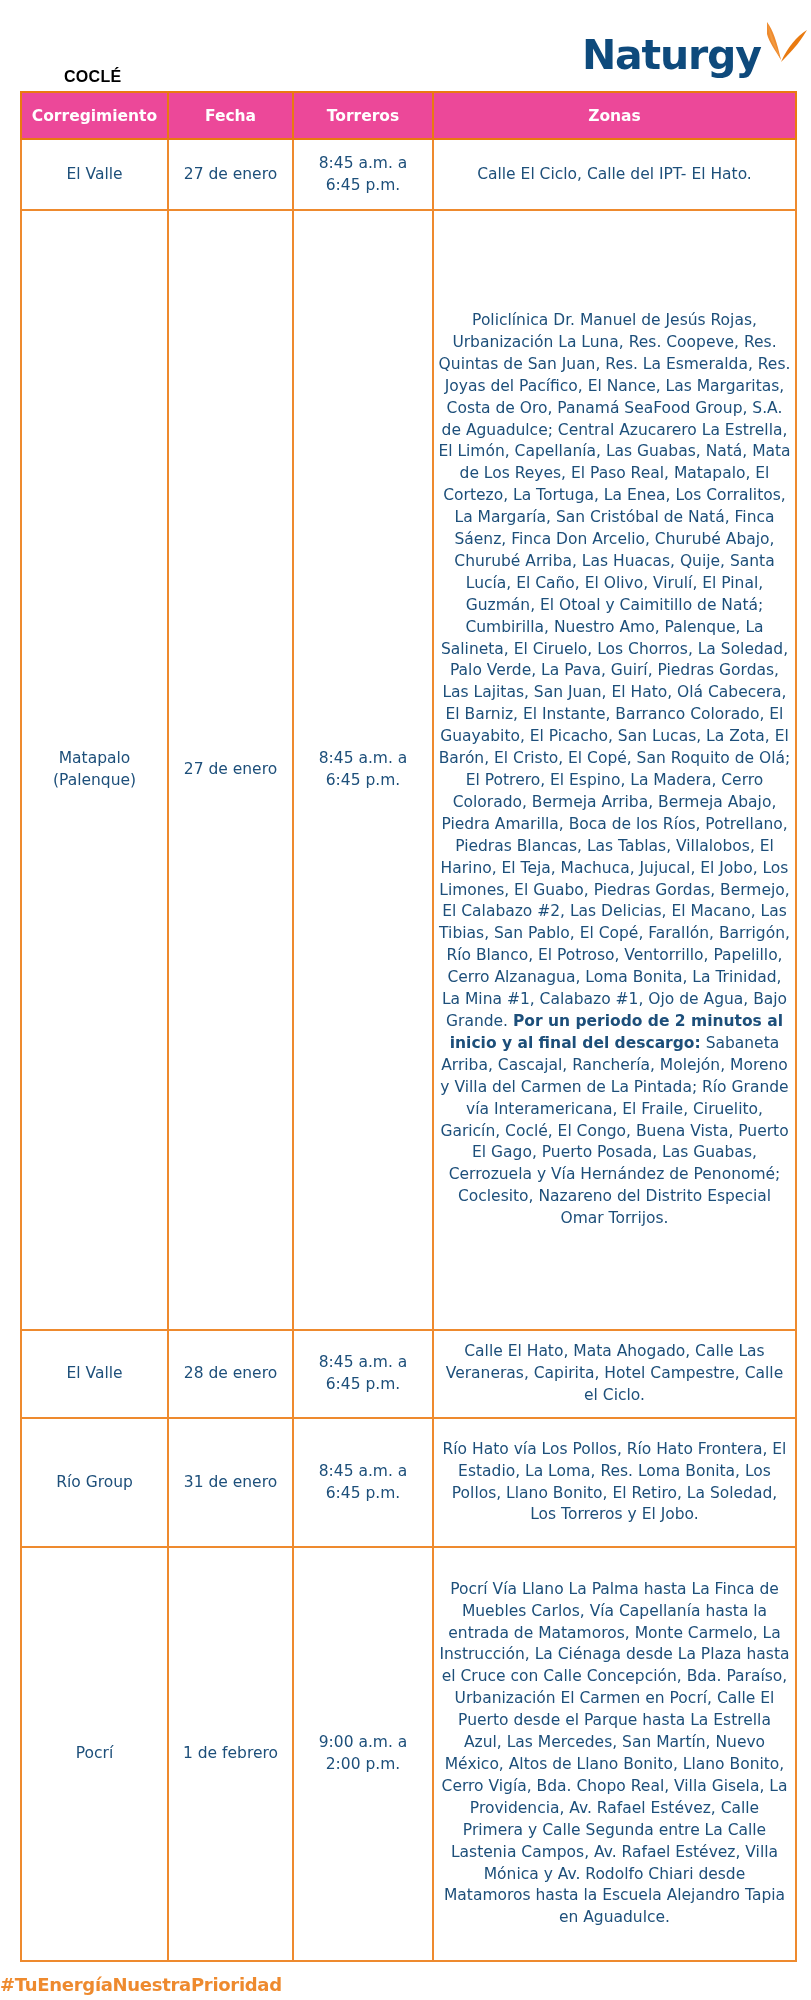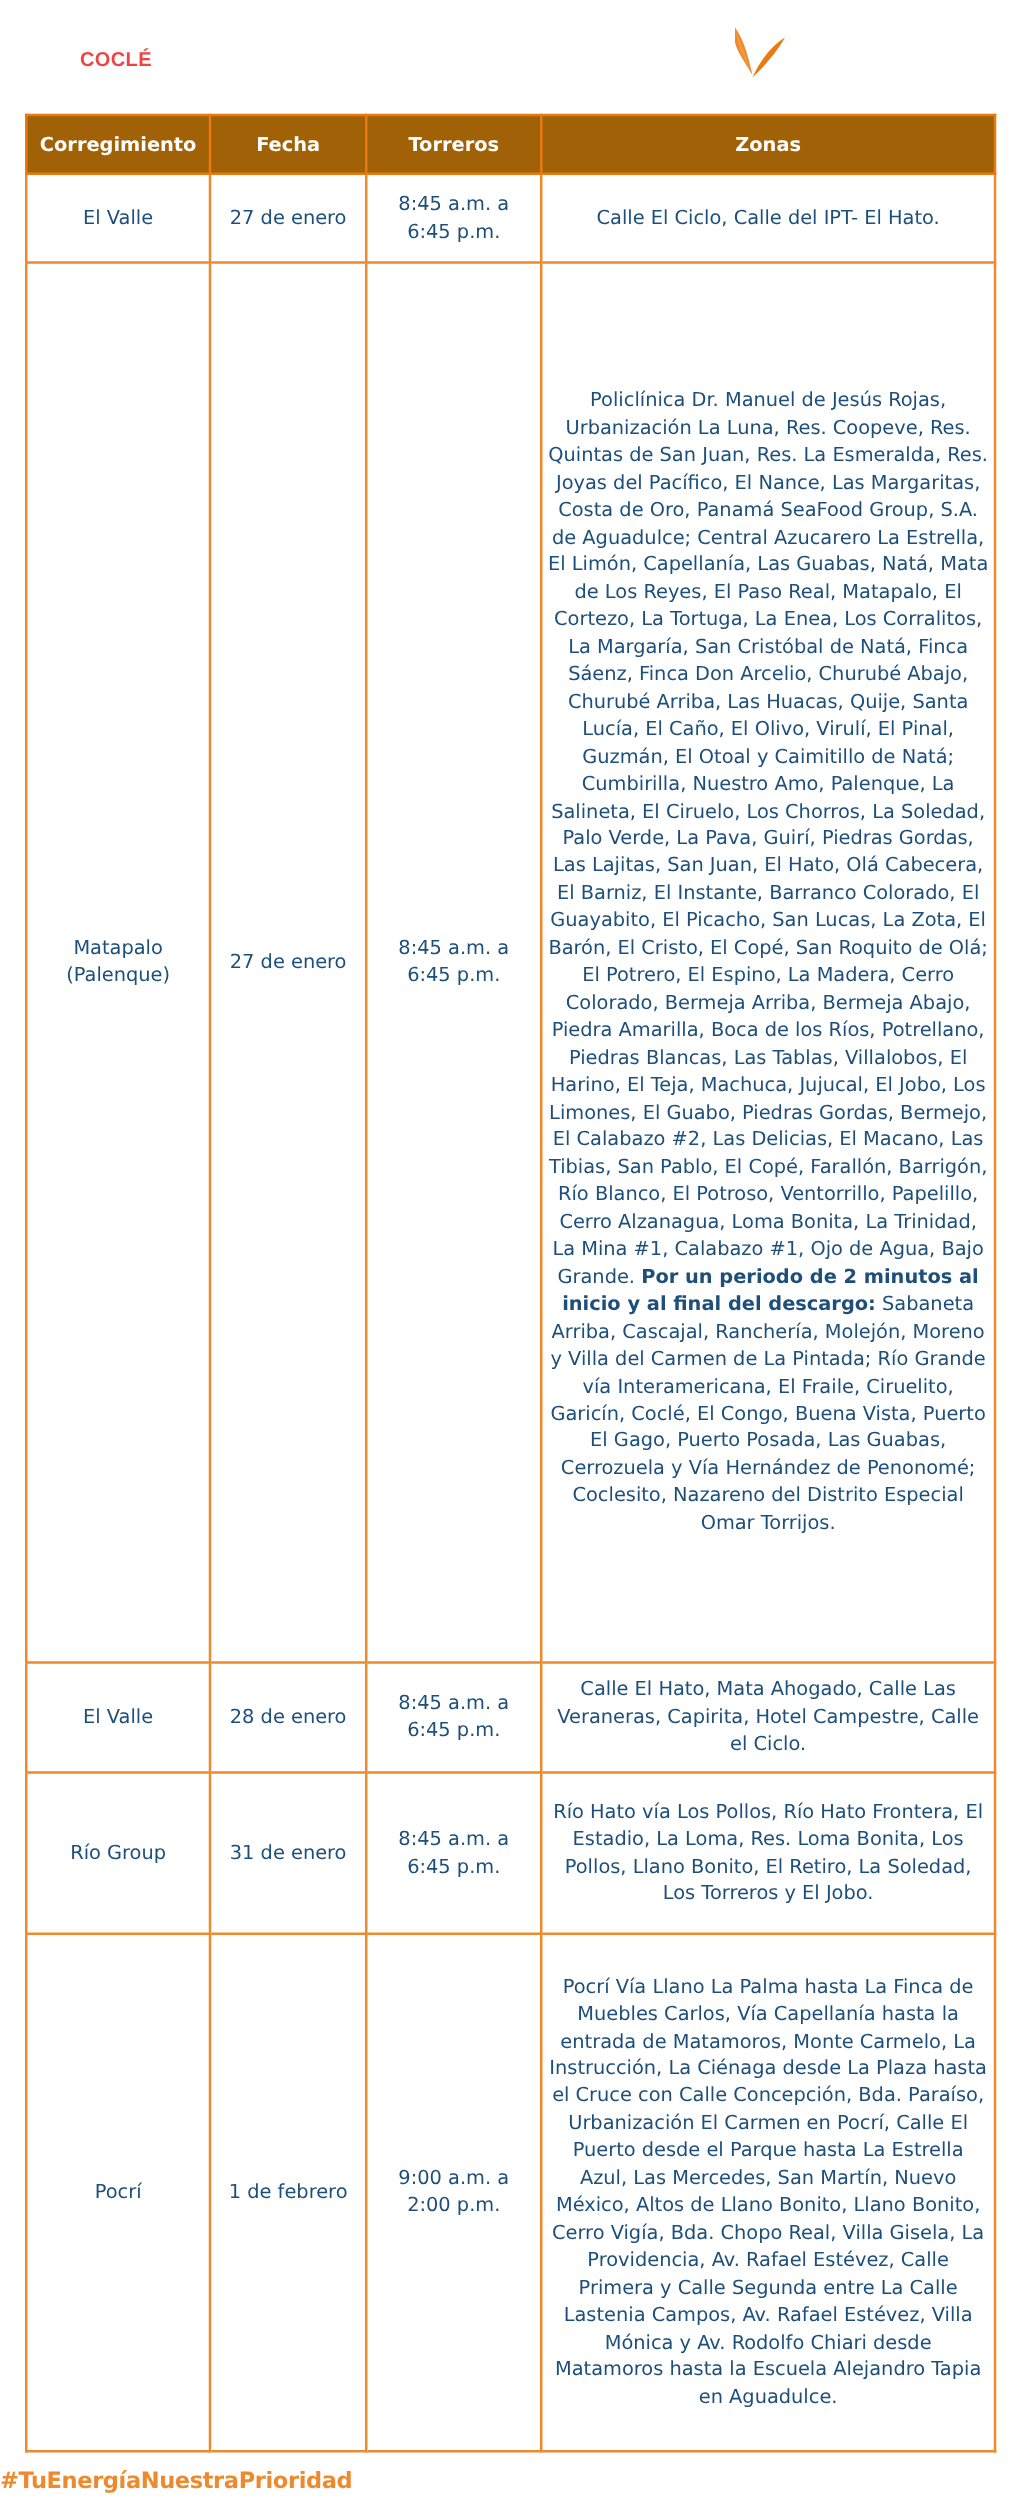--- a/index.html
+++ b/index.html
@@ -1,39 +1,40 @@
 <!DOCTYPE html>
 <html><head>
 <meta charset="utf-8">
 <style>
   * { box-sizing: border-box; margin: 0; padding: 0; }
   html, body { width: 811px; height: 2000px; background: #ffffff; overflow: hidden; }
   body { font-family: "DejaVu Sans", sans-serif; color: #1d4f7a; position: relative; }
 
-  .region { position: absolute; left: 64px; top: 40px; font-family: "Liberation Sans", sans-serif; font-weight: 700; font-size: 16px; color: #ef4444; letter-spacing: 0.3px; }
+  .region { position: absolute; left: 64px; top: 68px; font-family: "Liberation Sans", sans-serif; font-weight: 700; font-size: 16px; color: #000000; letter-spacing: 0.3px; }
 
   .logo { position: absolute; left: 582px; top: 16px; height: 60px; display: flex; align-items: flex-end; }
   .logo-text { font-family: "DejaVu Sans", sans-serif; font-weight: 700; font-size: 41px; color: #0e4a7c; letter-spacing: -1.2px; line-height: 1; }
   .logo-mark { width: 46px; height: 48px; margin-left: 2px; margin-bottom: 8px; }
 
   table.sched { position: absolute; left: 20px; top: 91px; width: 775px; border-collapse: collapse; table-layout: fixed; }
   table.sched th, table.sched td { border: 2px solid #ee8a2e; text-align: center; vertical-align: middle; }
-  table.sched thead th { background: #a16207; color: #ffffff; font-family: "DejaVu Sans", sans-serif; font-weight: 700; font-size: 15.5px; height: 47px; border-color: #e97a10; }
+  table.sched thead th { background: #ec4899; color: #ffffff; font-family: "DejaVu Sans", sans-serif; font-weight: 700; font-size: 15.5px; height: 47px; border-color: #e97a10; }
   table.sched td { font-size: 15.5px; line-height: 21.9px; color: #1d4f7a; padding: 0 6px; }
   table.sched td.zonas { padding: 0 4px; }
   .bold { font-weight: 700; }
 
   .footer-tag { position: absolute; left: 0; width: 811px; top: 1974px; color: #ee8a2e; font-family: "DejaVu Sans", sans-serif; font-weight: 700; font-size: 18px; letter-spacing: -0.3px; }
 </style>
 </head>
 <body>
 
 <div class="region">COCLÉ</div>
 
 <div class="logo">
+  <span class="logo-text">Naturgy</span>
   <svg class="logo-mark" viewBox="0 0 46 48">
     <path d="M4 2 C10 10 14 22 18 40 C12 30 6 22 4 14 Z" fill="#ee8a2e"></path>
     <path d="M44 10 C34 16 24 28 18 42 C26 34 36 24 44 10 Z" fill="#e97a10"></path>
     <path d="M4 2 L8 20 L18 40 Z" fill="#f29a40"></path>
   </svg>
 </div>
 
 <table class="sched">
   <colgroup>
     <col style="width:147px">

